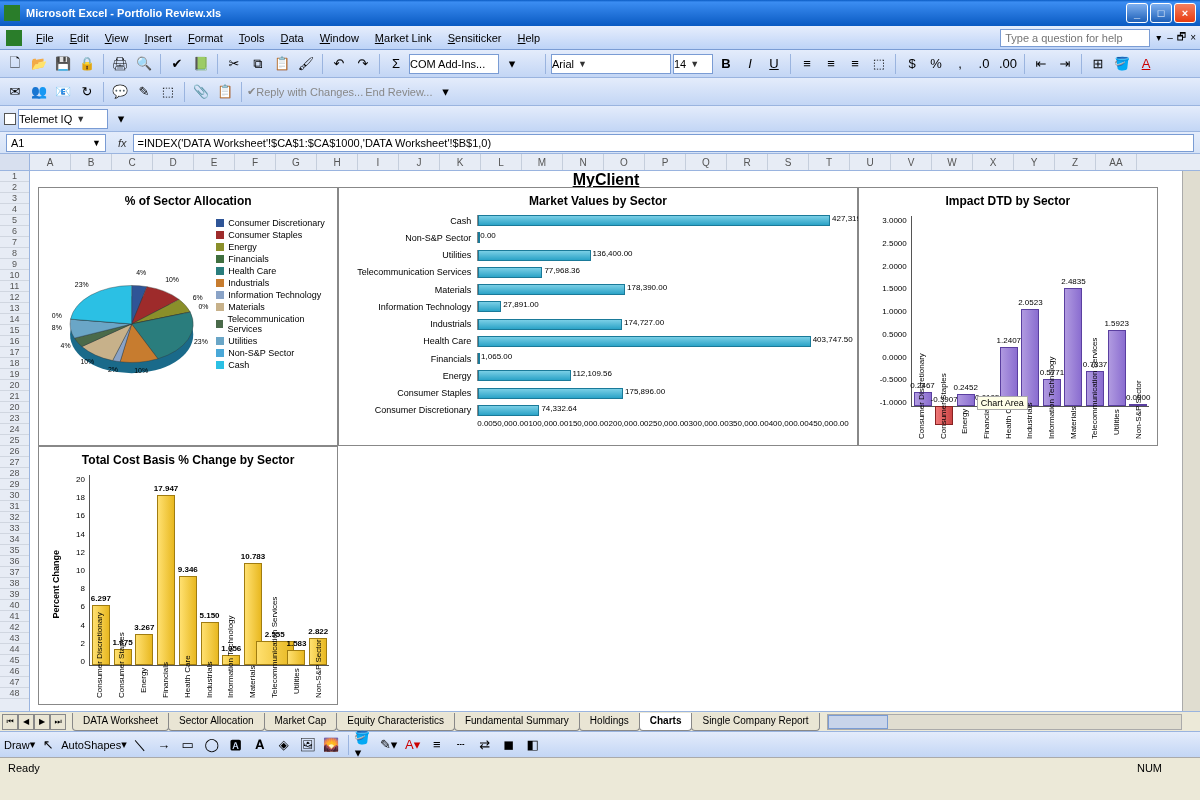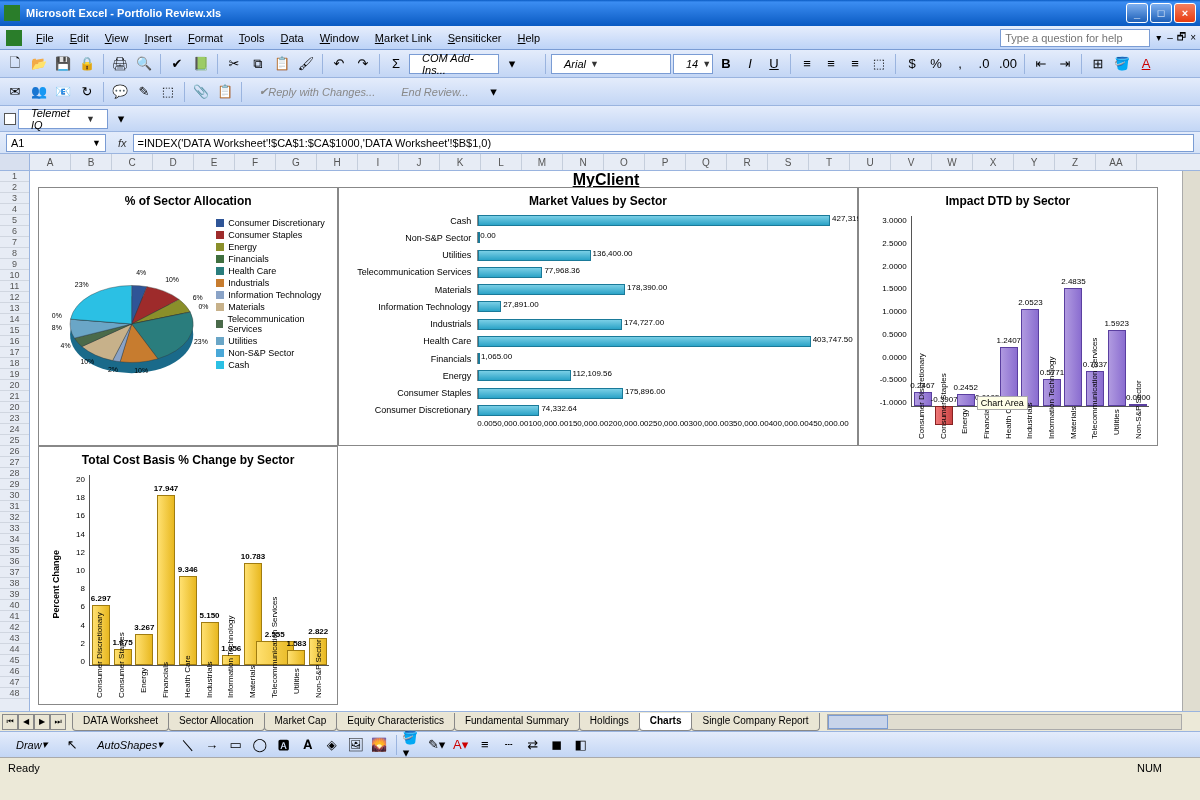--- a/index.html
+++ b/index.html
@@ -16,21 +16,21 @@
 .menubar { height:24px; background:linear-gradient(#e7eefc,#bdd3f7); display:flex; align-items:center; padding:0 4px; gap:0; border-bottom:1px solid #7a9cd4;}
 .menubar .m { padding:3px 8px; cursor:default; }
 .menubar .m u { text-decoration: underline; }
 .helpbox { margin-left:auto; }
 .helpbox input { width:150px; height:18px; font-size:11px; border:1px solid #7a9cd4; background:#fff; color:#999; padding:0 4px;}
 
 
 .toolbar { height:28px; background:linear-gradient(#e4ecfb,#c3d6f5); display:flex; align-items:center; padding:0 4px; gap:2px; border-bottom:1px solid #9ab4df;}
 .tbtn { width:22px; height:22px; border:1px solid transparent; display:flex; align-items:center; justify-content:center; border-radius:2px; font-size:13px; cursor:default; }
 .sep { width:1px; height:20px; background:#9ab4df; margin:0 3px; }
-.combobox { height:20px; background:#fff; border:1px solid #7a9cd4; display:flex; align-items:center; padding:0 12px; font-size:11px;font-style:italic; }
+.combobox { height:20px; background:#fff; border:1px solid #7a9cd4; display:flex; align-items:center; padding:0 0; font-size:11px; }
 .combobox .dd { margin-left:4px; font-size:9px; color:#333; }
 
 
 .fbar { height:22px; background:linear-gradient(#e4ecfb,#d6e3f7); display:flex; align-items:center; border-bottom:1px solid #9ab4df; }
 .namebox { width:100px; height:18px; background:#fff; border:1px solid #7a9cd4; margin:0 6px; padding:0 4px; display:flex; align-items:center; }
 .fx { font-style:italic; margin:0 6px; color:#333; }
 .formula { flex:1; height:18px; background:#fff; border:1px solid #7a9cd4; padding:0 4px; display:flex; align-items:center; margin-right:6px;}
 
 
 .colhdrs { height:17px; display:flex; background:#e7ecf5; border-bottom:1px solid #9ab4df;}

